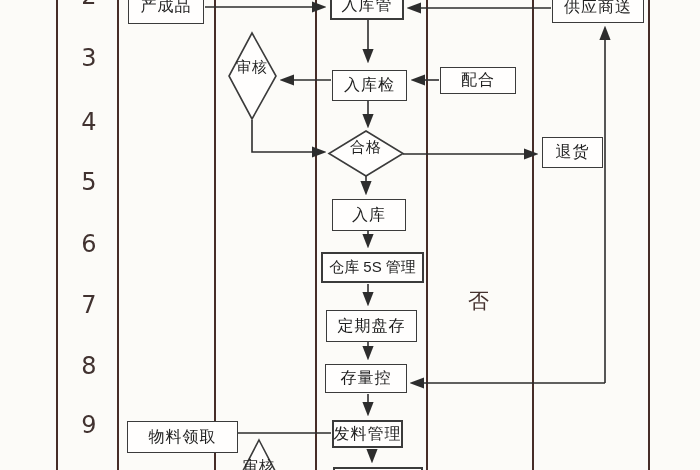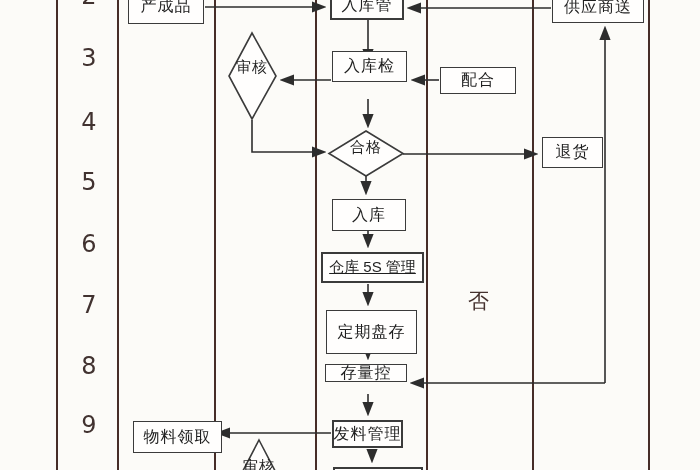--- a/index.html
+++ b/index.html
@@ -14,21 +14,21 @@
     position:absolute;left:70px;width:38px;text-align:center;
     font-size:24px;color:#413230;font-family:"DejaVu Sans",sans-serif;
   }
   svg.overlay{position:absolute;left:0;top:0;}
   .box{
     position:absolute;box-sizing:border-box;background:#fffefd;
     border:1.6px solid #3b3b3b;display:flex;align-items:center;justify-content:center;
     font-size:16px;letter-spacing:1px;white-space:nowrap;
   }
   .box.heavy{border-width:2.2px;}
-  .box.small{font-size:15px;letter-spacing:0;text-decoration:underline;}
+  .box.small{font-size:15px;letter-spacing:0;}
   .dlabel{
     position:absolute;text-align:center;font-size:15px;line-height:19px;
     letter-spacing:1px;
   }
   .no-label{
     position:absolute;font-size:21px;color:#44312e;letter-spacing:0;
   }
 </style>
 </head>
 <body>
@@ -89,53 +89,53 @@
     </div>
 
   <div class="box heavy" style="left:330px;top:-9px;width:74px;height:29px">
       <span>入库管</span>
     </div>
 
   <div class="box" style="left:552px;top:-8px;width:92px;height:31px">
       <span>供应商送</span>
     </div>
 
-  <div class="box" style="left:332px;top:51px;width:75px;height:31px">
+  <div class="box" style="left:332px;top:70px;width:75px;height:31px">
       <span>入库检</span>
     </div>
 
   <div class="box" style="left:440px;top:67px;width:76px;height:27px">
       <span>配合</span>
     </div>
 
   <div class="box" style="left:542px;top:137px;width:61px;height:31px">
       <span>退货</span>
     </div>
 
   <div class="box" style="left:332px;top:199px;width:74px;height:32px">
       <span>入库</span>
     </div>
 
   <div class="box heavy small" style="left:321px;top:252px;width:103px;height:31px">
       <span>仓库 5S 管理</span>
     </div>
 
-  <div class="box" style="left:326px;top:310px;width:91px;height:44px">
+  <div class="box" style="left:326px;top:310px;width:91px;height:32px">
       <span>定期盘存</span>
     </div>
 
-  <div class="box" style="left:325px;top:364px;width:82px;height:18px">
+  <div class="box" style="left:325px;top:364px;width:82px;height:29px">
       <span>存量控</span>
     </div>
 
   <div class="box heavy" style="left:332px;top:420px;width:71px;height:28px">
       <span>发料管理</span>
     </div>
 
-  <div class="box" style="left:133px;top:421px;width:89px;height:32px">
+  <div class="box" style="left:127px;top:421px;width:111px;height:32px">
       <span>物料领取</span>
     </div>
 
   <div class="box heavy" style="left:333px;top:467px;width:90px;height:20px"></div>
 
   <div class="dlabel" style="left:236px;top:57px;width:32px">审核</div>
   <div class="dlabel" style="left:346px;top:137px;width:40px">合格</div>
   <div class="dlabel" style="left:243px;top:456px;width:32px">审核</div>
 
   <div class="no-label" style="left:468px;top:287px">否</div>

